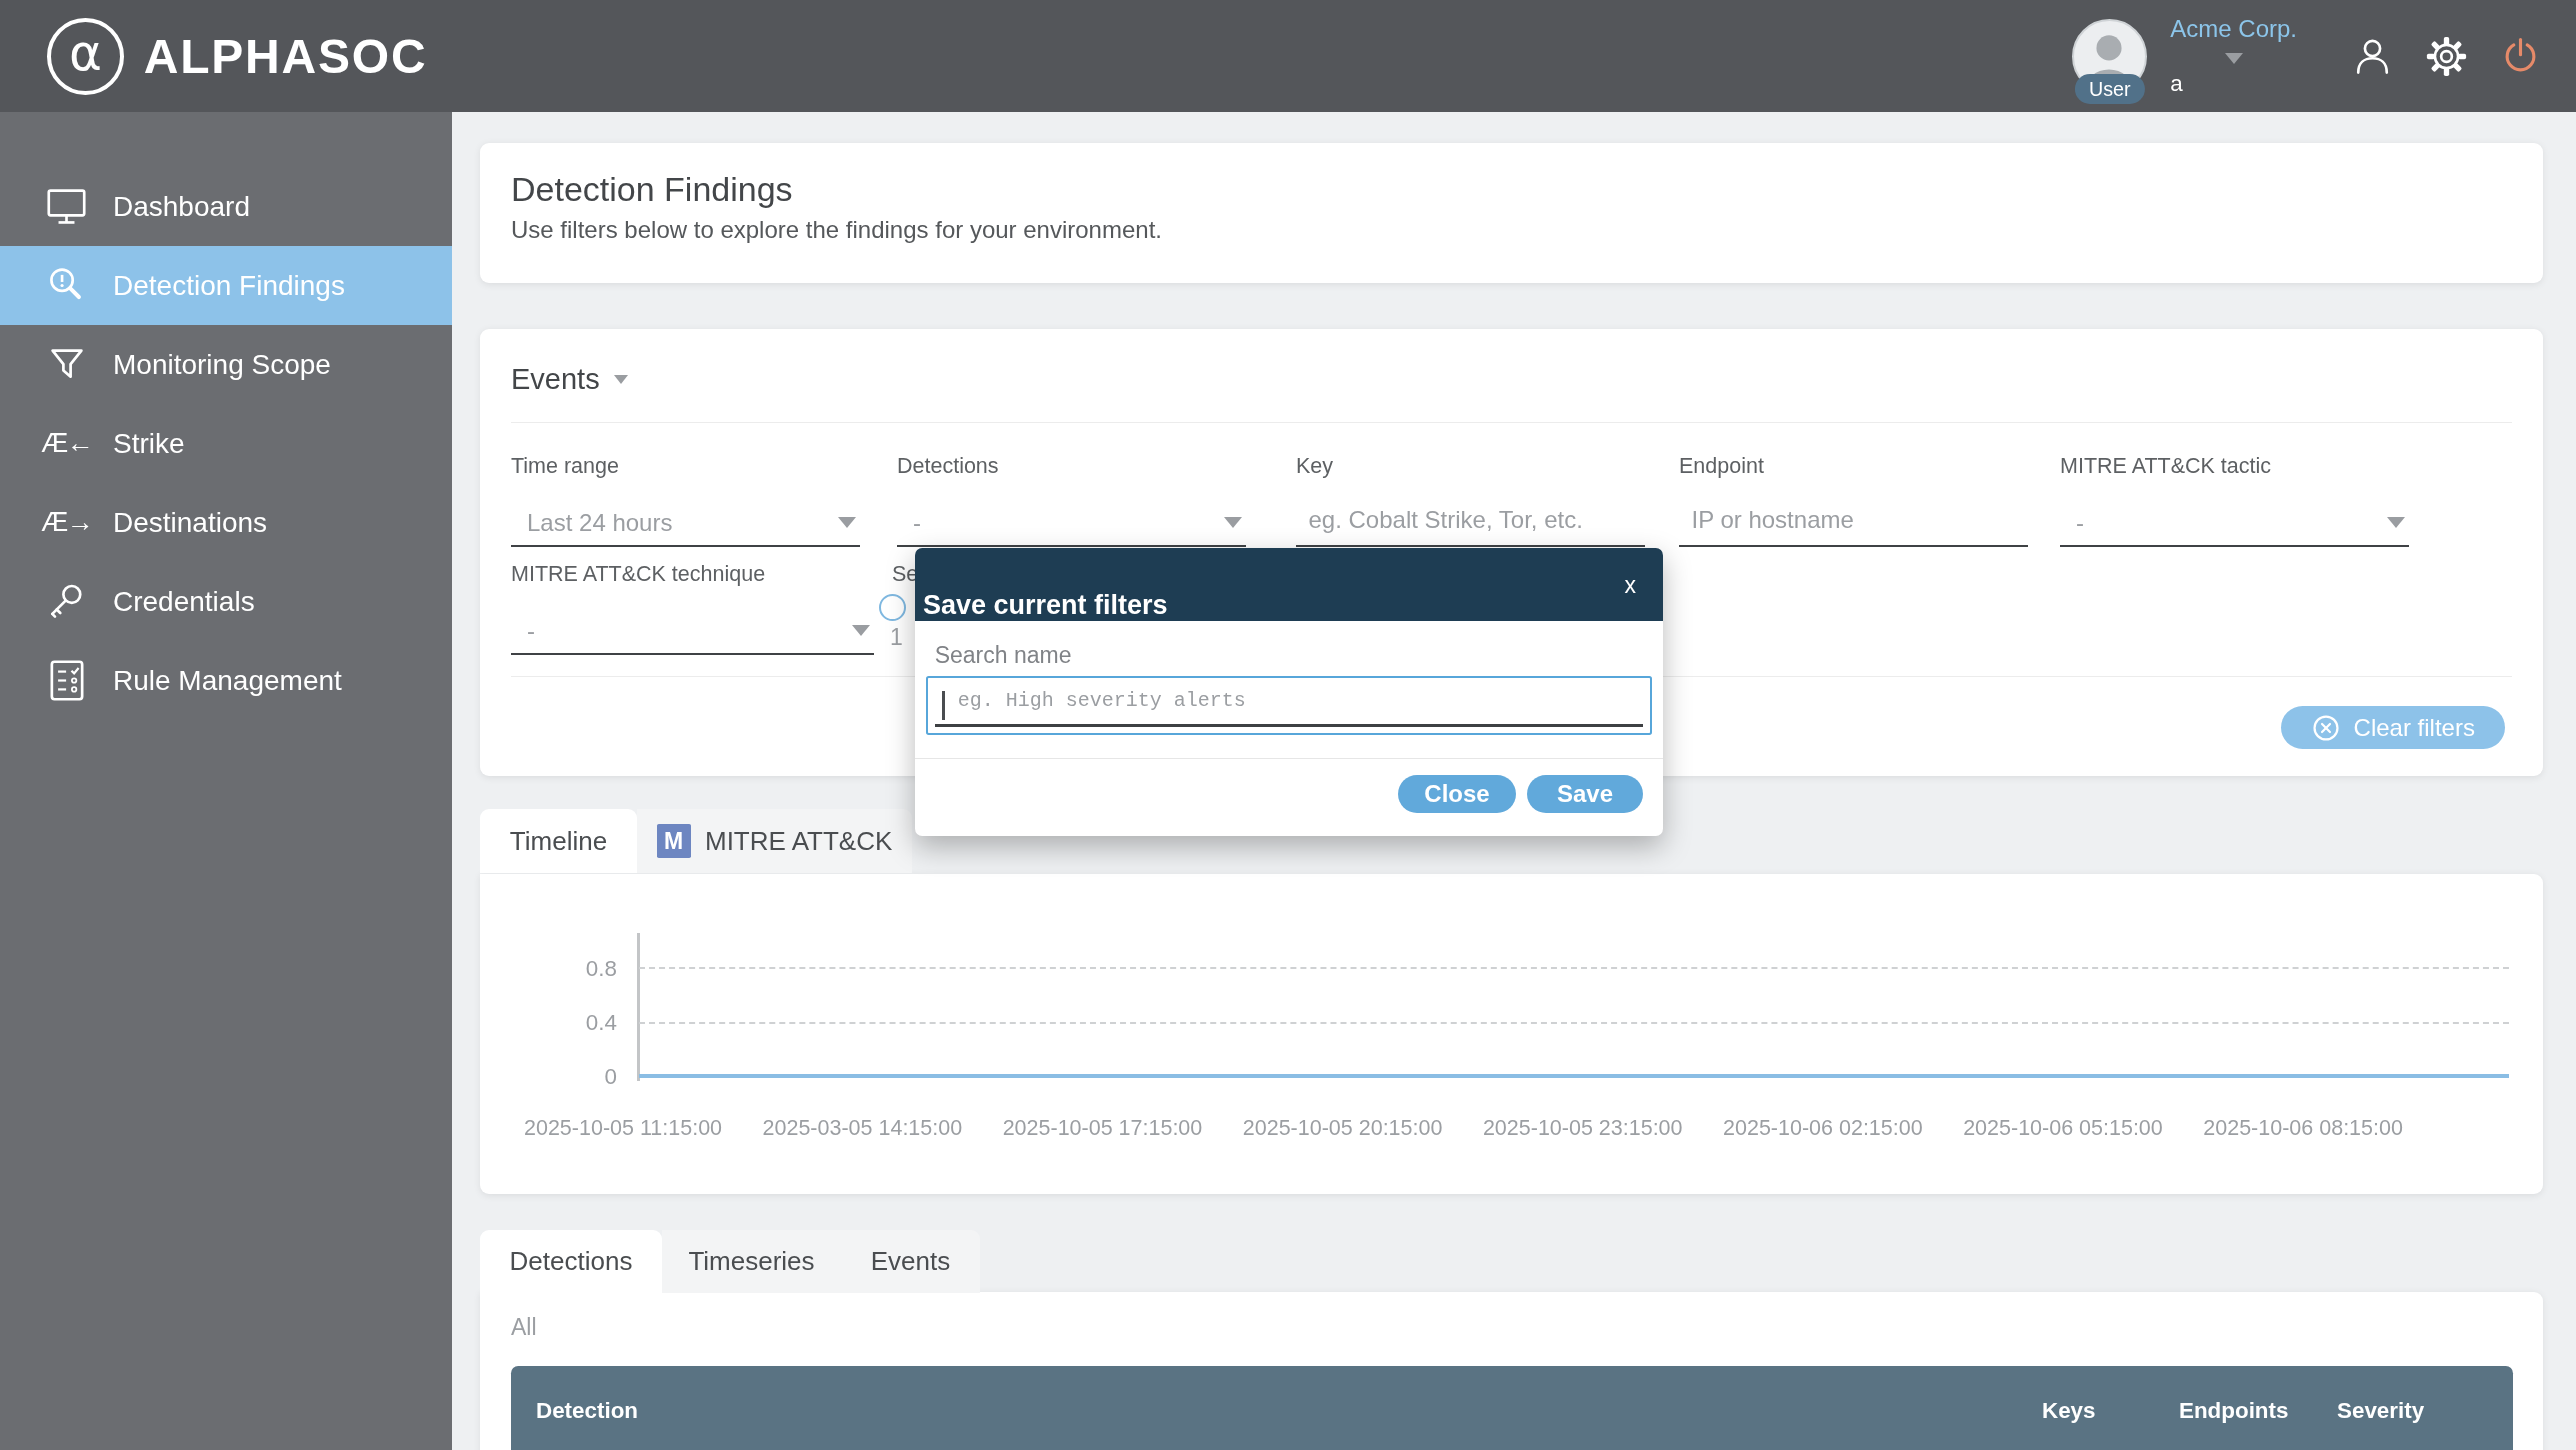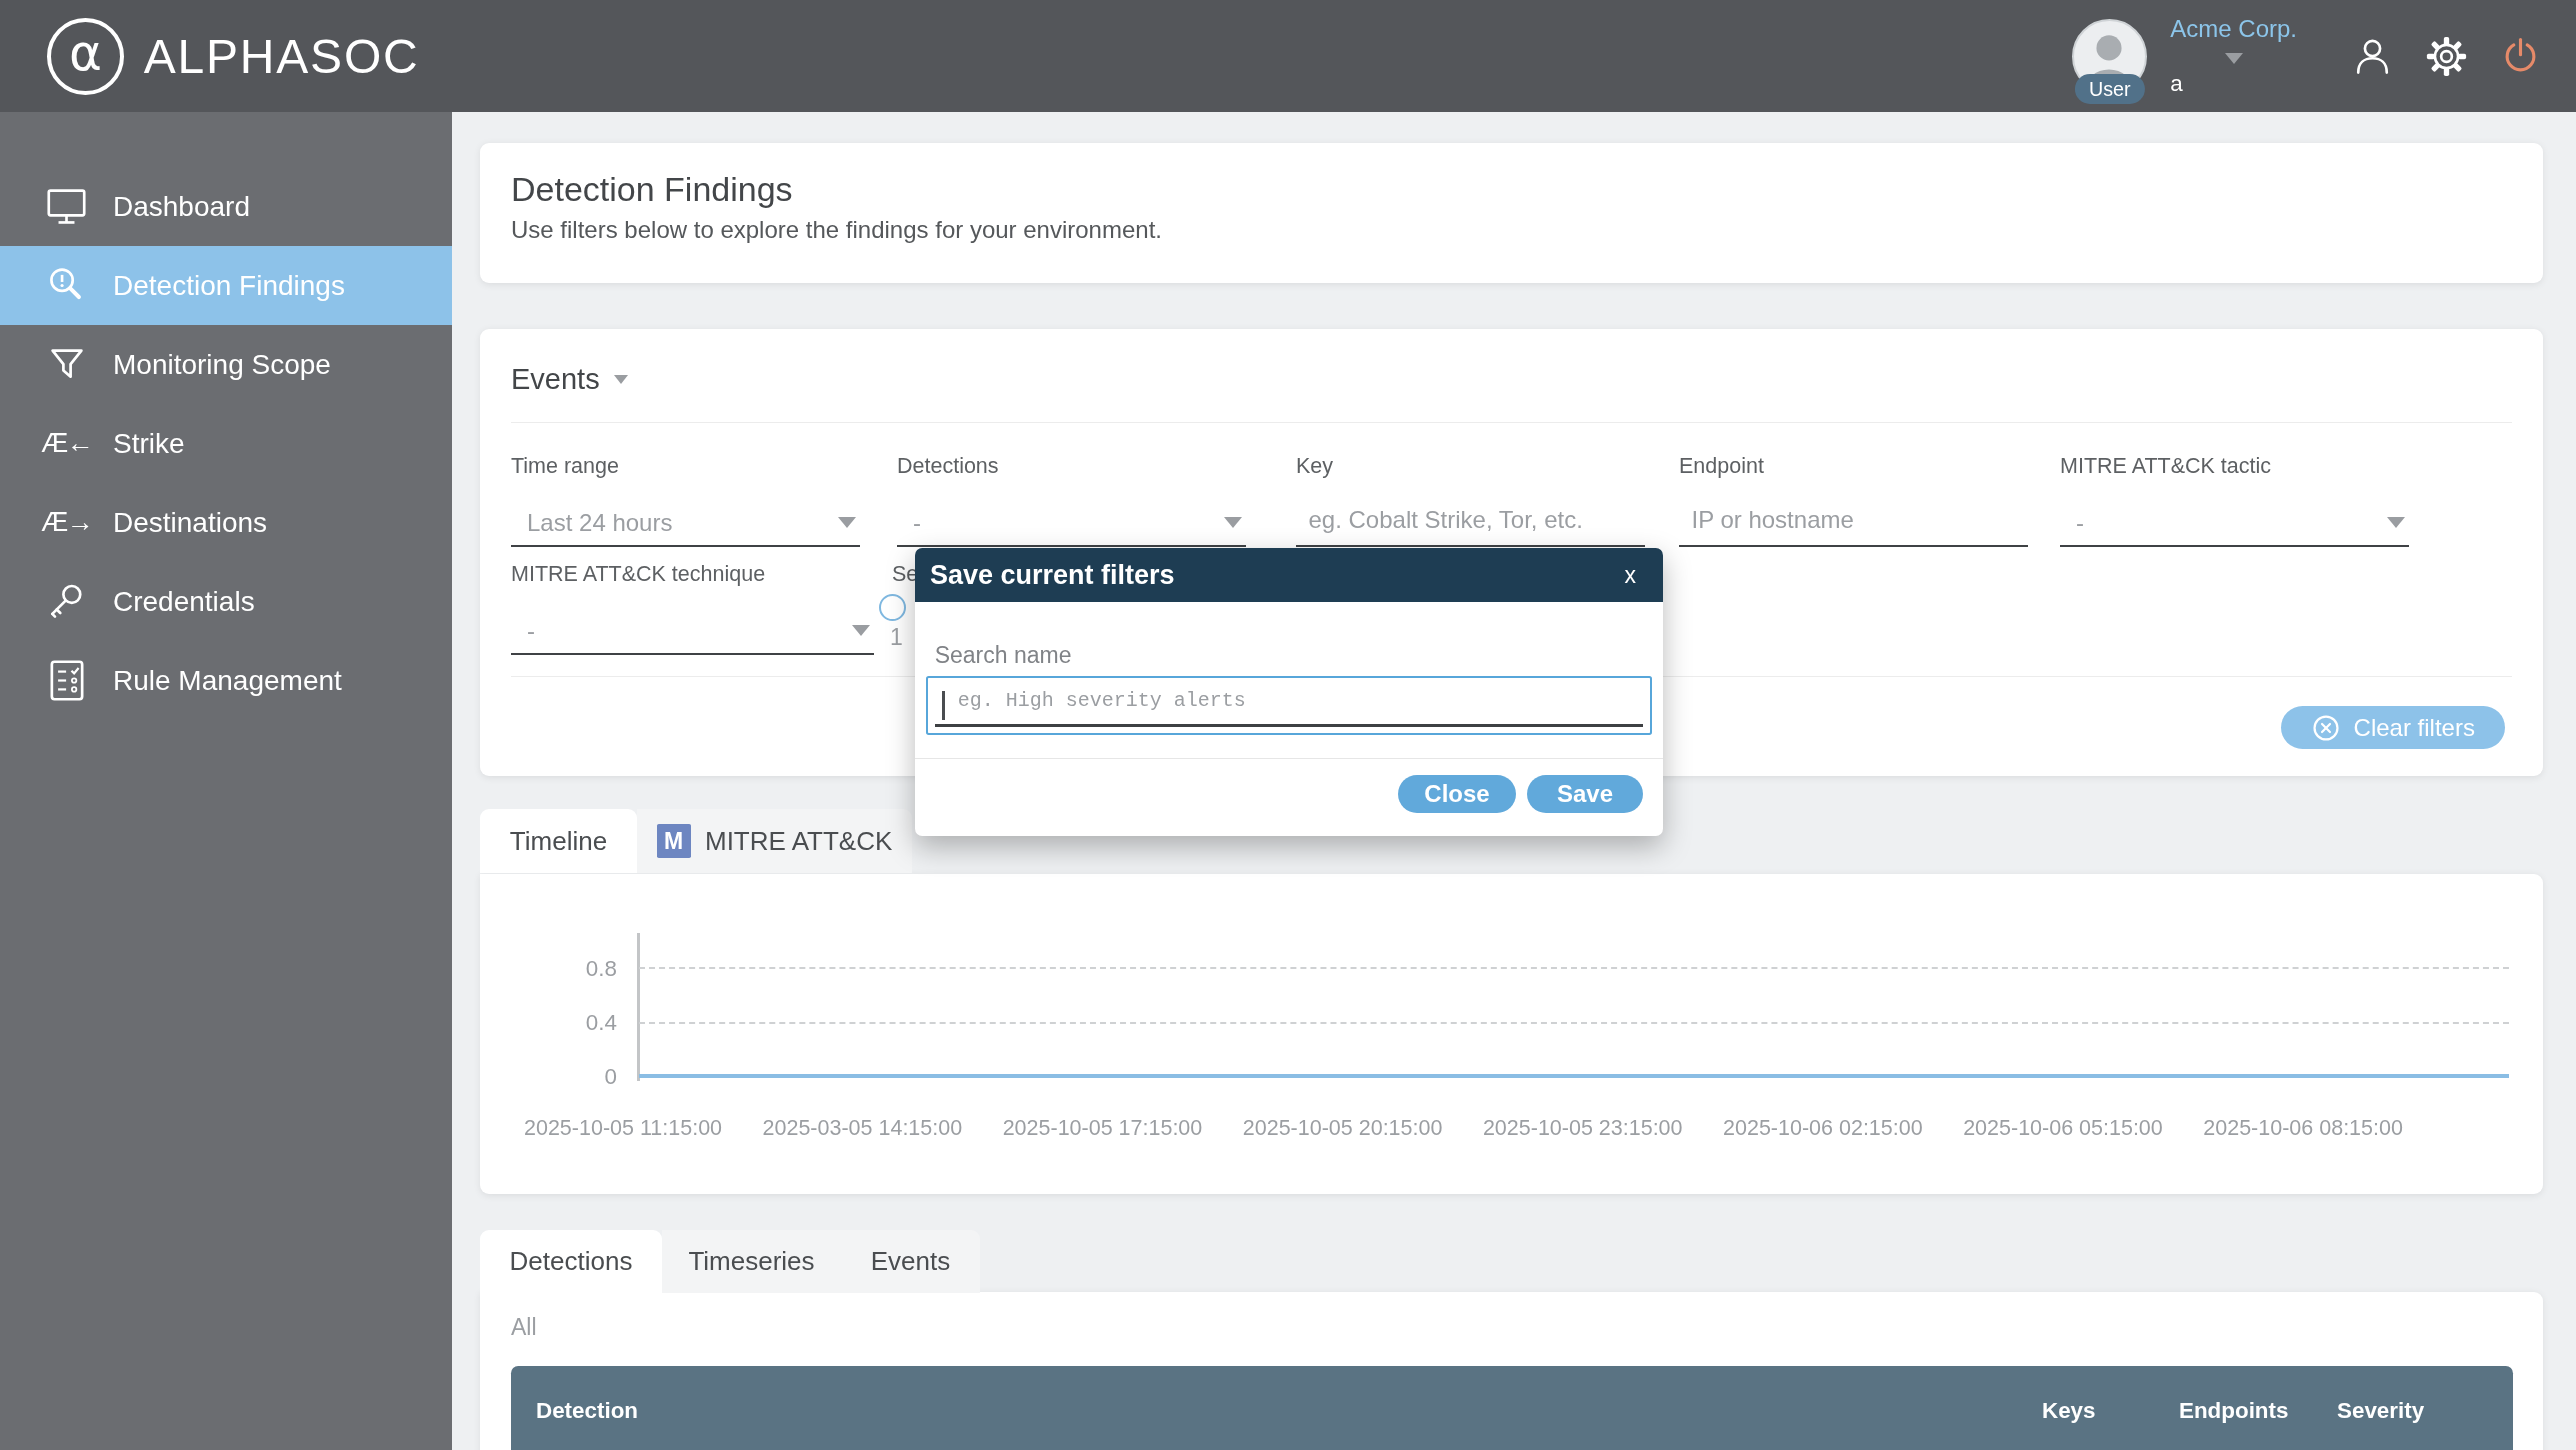--- a/index.html
+++ b/index.html
@@ -12,21 +12,21 @@
   .topbar {
     position:absolute; left:0; top:0; width:2576px; height:112px;
     background:#54565a; display:flex; align-items:center; padding:0 35px 0 47px; z-index:5;
   }
   .brand { display:flex; align-items:center; gap:19.7px; }
   .brand-circle {
     width:77px; height:77px; border:4.5px solid #fff; border-radius:50%;
     display:flex; align-items:center; justify-content:center;
   }
   .brand-circle span { color:#fff; font-size:50px; font-family:"DejaVu Sans", sans-serif; line-height:1; padding-bottom:5.4px;}
-  .brand-name { color:#fff; font-size:48px; font-weight:normal; letter-spacing:1.8px; }
+  .brand-name { color:#fff; font-size:48px; font-weight:bold; letter-spacing:1.8px; }
   .top-right { margin-left:auto; display:flex; align-items:center; }
   .avatar-wrap { position:relative; width:75px; height:75px; }
   .avatar {
     width:75px; height:75px; border-radius:50%; background:#eceef0; border:2.7px solid #cfd3d6; overflow:hidden;
   }
   .user-badge {
     position:absolute; left:50%; bottom:-10.7px; transform:translateX(-50%);
     background:#517189; color:#fff; font-size:19.7px; padding:3.6px 14.3px; border-radius:16px; white-space:nowrap;
   }
   .org-block { margin-left:23px; }
@@ -114,21 +114,21 @@
     background:#5a7383; border-radius:7.2px 7.2px 0 0;
   }
   .th { position:absolute; top:32px; color:#fff; font-size:22.4px; font-weight:bold; }
   .th-detection { left:25px; } .th-keys { left:1531px; } .th-endpoints { left:1668px; } .th-severity { left:1826px; }
   
   .modal {
     position:absolute; left:915px; top:548px; width:748px; height:288px;
     background:#fff; border-radius:7.2px; box-shadow:0 10.7px 29px rgba(0,0,0,0.28); z-index:20; overflow:hidden;
   }
   .modal-header {
-    position:relative; height:54px; background:#1e3d53; display:flex; align-items:center; padding:0 15px;
+    position:relative; height:73px; background:#1e3d53; display:flex; align-items:flex-end; padding:0 8px;
   }
   .modal-title { color:#fff; font-size:27px; font-weight:600; }
   .modal-x { position:absolute; right:27px; top:50%; transform:translateY(-50%); color:#fff; font-size:23px; cursor:pointer; }
   .modal-label { position:absolute; left:19.7px; top:94px; font-size:23px; color:#808387; }
   .modal-input-wrap {
     position:absolute; left:10.7px; top:128px; width:726px; height:59px;
     border:2.7px solid #57a6da; border-radius:2.7px; background:#fff;
   }
   .modal-input {
     position:absolute; left:30px; top:10.7px; width:689px; border:none; outline:none;

